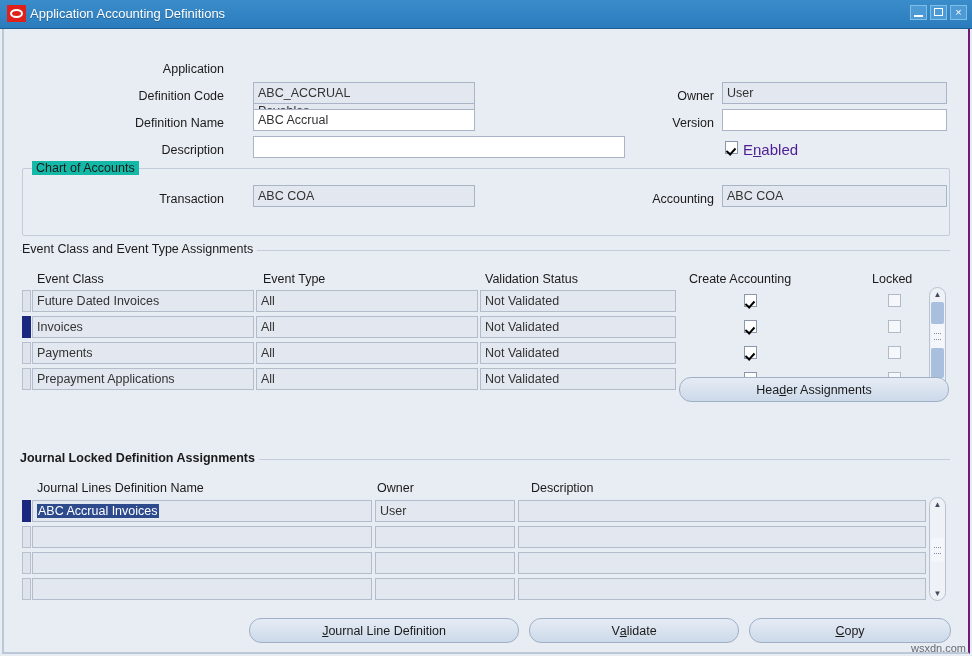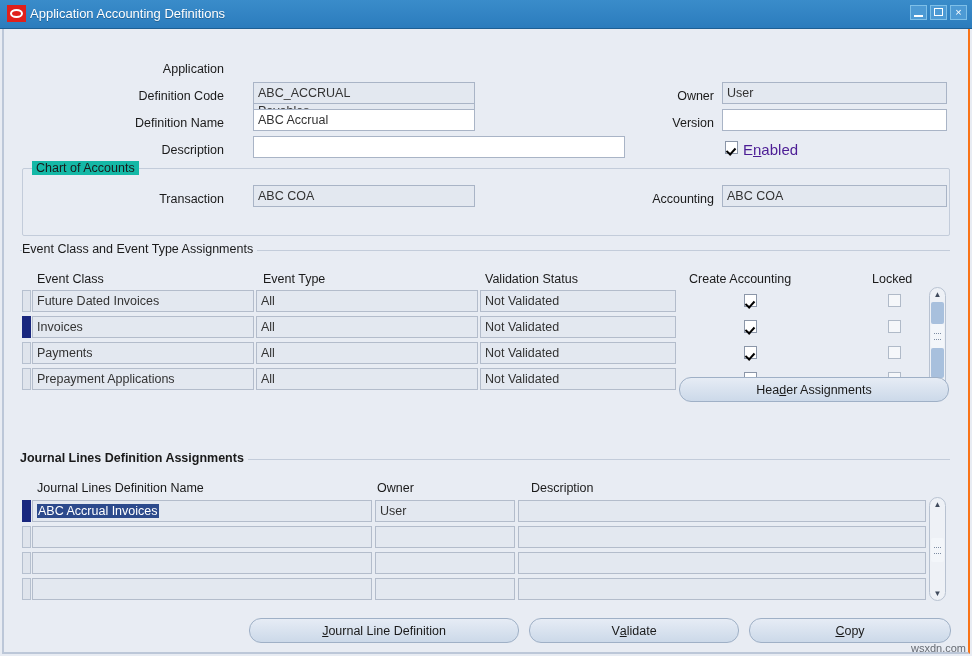--- a/index.html
+++ b/index.html
@@ -81,21 +81,21 @@
     font-family: "Liberation Sans", sans-serif;
   }
 
   
   .window-body {
     position: absolute;
     left: 2px; top: 29px;
     width: 968px; height: 625px;
     background: #e8ecf3;
     border-left: 2px solid #bcc7d8;
-    border-right: 2px solid #f97316;
+    border-right: 2px solid #701a75;
     border-bottom: 2px solid #bcc7d8;
     box-sizing: border-box;
   }
 
   
   .lbl {
     position: absolute;
     font-size: 12.5px;
     color: #1a1a1a;
     white-space: nowrap;
@@ -382,21 +382,21 @@
       <div class="arrow down">▼</div>
     </div>
 
     <div class="btn" style="left:675px; top:348px; width:270px; height:25px;">
         <span>Hea</span>
         <span class="mn">d</span>
         <span>er Assignments</span>
       </div>
 
     <div class="sec-rule" style="left:16px; top:430px; width:930px;"></div>
-    <div class="sec-label bold" style="left:16px; top:422px;">Journal Lines Definition Assignments</div>
+    <div class="sec-label bold" style="left:16px; top:422px;">Journal Locked Definition Assignments</div>
 
     <div class="tbl-head" style="left:33px; top:452px;text-align:center;">Journal Lines Definition Name</div>
     <div class="tbl-head" style="left:373px; top:452px;">Owner</div>
     <div class="tbl-head" style="left:527px; top:452px;">Description</div>
 
     <div class="row-marker current" style="left:18px; top:471px;"></div>
     <div class="cell" style="left:28px; top:471px; width:340px;"><span class="sel">ABC Accrual Invoices</span></div>
     <div class="cell" style="left:371px; top:471px; width:140px;">User</div>
     <div class="cell" style="left:514px; top:471px; width:408px;"></div>
 

